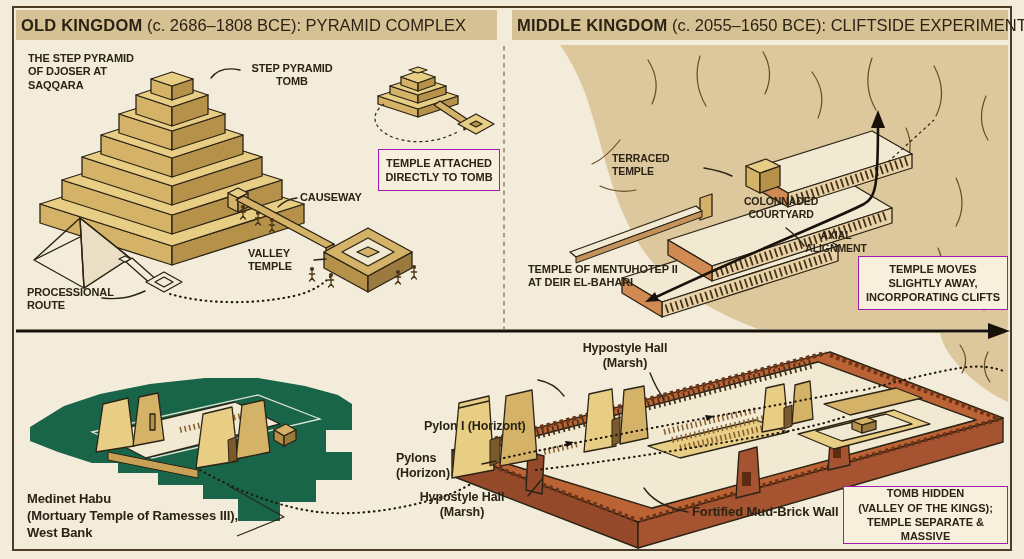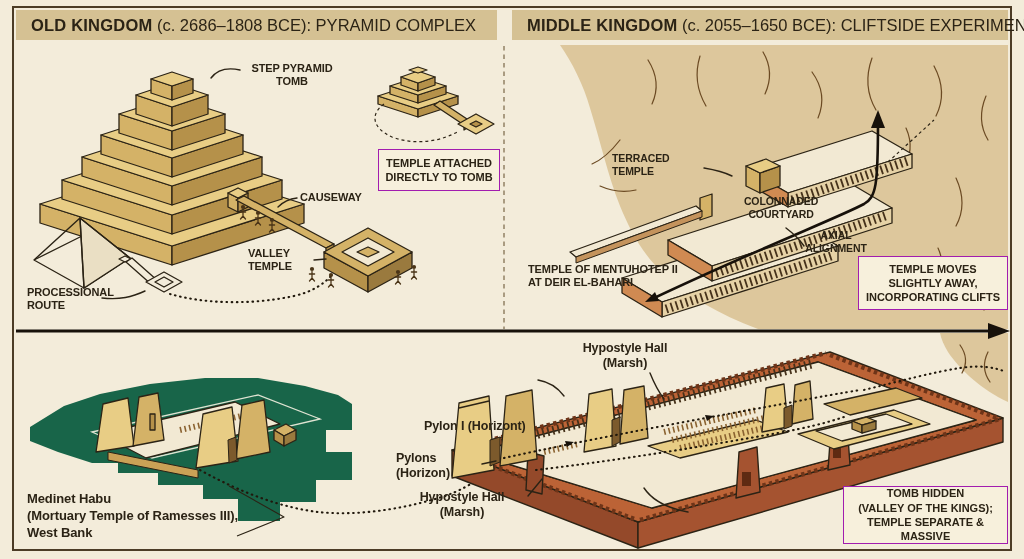--- a/index.html
+++ b/index.html
@@ -6,21 +6,21 @@
   .page{
     position:relative;width:1024px;height:559px;overflow:hidden;
     background:var(--paper);
     font-family:"Liberation Sans", sans-serif;
     color:var(--ink);
   }
   .frame{position:absolute;left:12px;top:6px;width:996px;height:541px;border:2px solid #4c3c26;z-index:1;}
   .illus{position:absolute;left:0;top:0;z-index:2;}
   .band{
     position:absolute;height:30px;background:var(--band);z-index:3;
-    display:flex;align-items:center;padding-left:15px;box-sizing:border-box;
+    display:flex;align-items:center;padding-left:5px;box-sizing:border-box;
     font-size:16.5px;white-space:pre;
   }
   .band .bname{font-weight:bold;letter-spacing:.2px;}
   .band .brest{font-weight:normal;}
   .lbl{
     position:absolute;z-index:4;font-weight:bold;color:var(--ink);
     white-space:pre-line;line-height:1.22;letter-spacing:-.1px;
   }
   .sz10{font-size:10.5px;} .sz11{font-size:11px;} .sz12{font-size:12.5px;} .sz13{font-size:13px;}
   .tr{text-align:left;} .tc{text-align:center;}
@@ -307,20 +307,23 @@
     </g>
   </svg>
 
   <div class="band" style="left:16px;top:10px;width:481px;">
     <span class="bname">OLD KINGDOM</span><span class="brest"> (c. 2686–1808 BCE): PYRAMID COMPLEX</span>
   </div>
   <div class="band" style="left:512px;top:10px;width:496px;">
     <span class="bname">MIDDLE KINGDOM</span><span class="brest"> (c. 2055–1650 BCE): CLIFTSIDE EXPERIMENT</span>
   </div>
 
+  <div class="lbl sz11" style="left:28px;top:52px;">THE STEP PYRAMID
+OF DJOSER AT
+SAQQARA</div>
   <div class="lbl sz11 tc" style="left:238px;top:62px;width:108px;">STEP PYRAMID
 TOMB</div>
   <div class="lbl sz11" style="left:300px;top:191px;">CAUSEWAY</div>
   <div class="lbl sz11 tr" style="left:248px;top:247px;width:64px;">VALLEY
 TEMPLE</div>
   <div class="lbl sz11" style="left:27px;top:286px;">PROCESSIONAL
 ROUTE</div>
   <div class="callout" style="left:378px;top:149px;width:122px;height:42px;">TEMPLE ATTACHED
 DIRECTLY TO TOMB</div>
 
@@ -339,16 +342,17 @@
   <div class="lbl sz13" style="left:27px;top:491px;line-height:1.3;">Medinet Habu
 (Mortuary Temple of Ramesses III),
 West Bank</div>
   <div class="lbl sz12" style="left:424px;top:371px;margin-top:48px;">Pylon I (Horizont)</div>
   <div class="lbl sz12 tc" style="left:572px;top:341px;width:106px;">Hypostyle Hall
 (Marsh)</div>
   <div class="lbl sz12 tr" style="left:396px;top:451px;width:84px;">Pylons
 (Horizon)</div>
   <div class="lbl sz12 tc" style="left:392px;top:490px;width:140px;">Hypostyle Hall
 (Marsh)</div>
+  <div class="lbl sz13" style="left:692px;top:504px;">Fortified Mud-Brick Wall</div>
   <div class="callout" style="left:843px;top:486px;width:165px;height:58px;">TOMB HIDDEN
 (VALLEY OF THE KINGS);
 TEMPLE SEPARATE &amp; MASSIVE</div>
 </div>
 
 </body></html>

